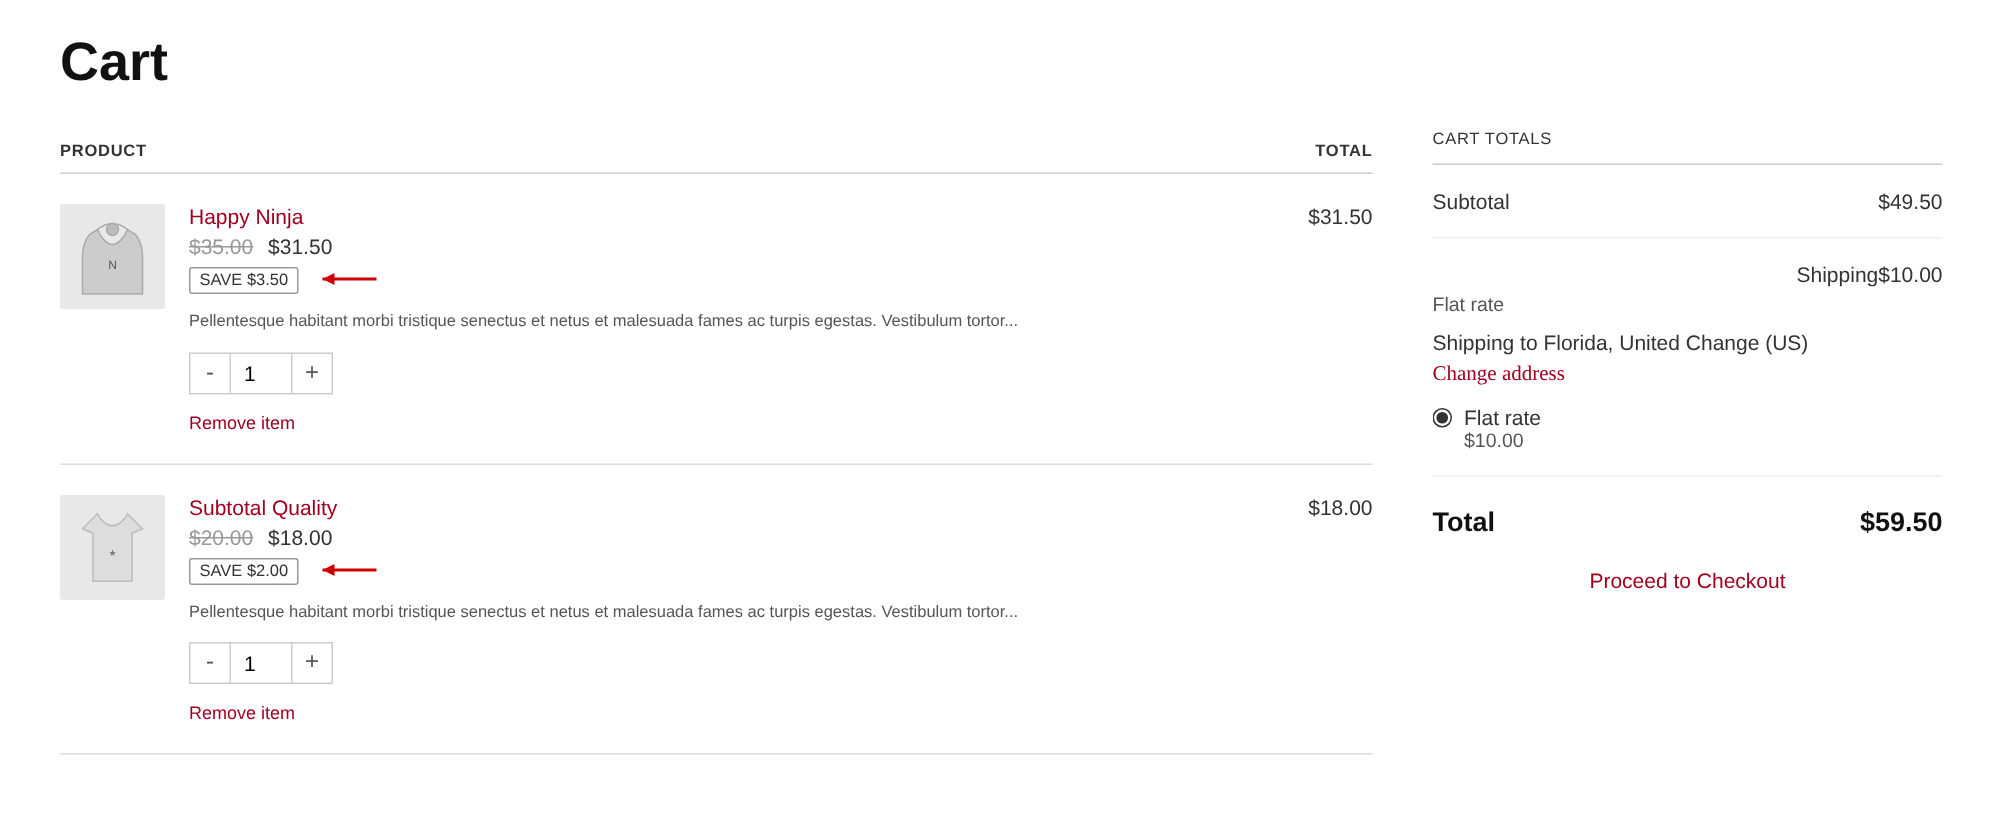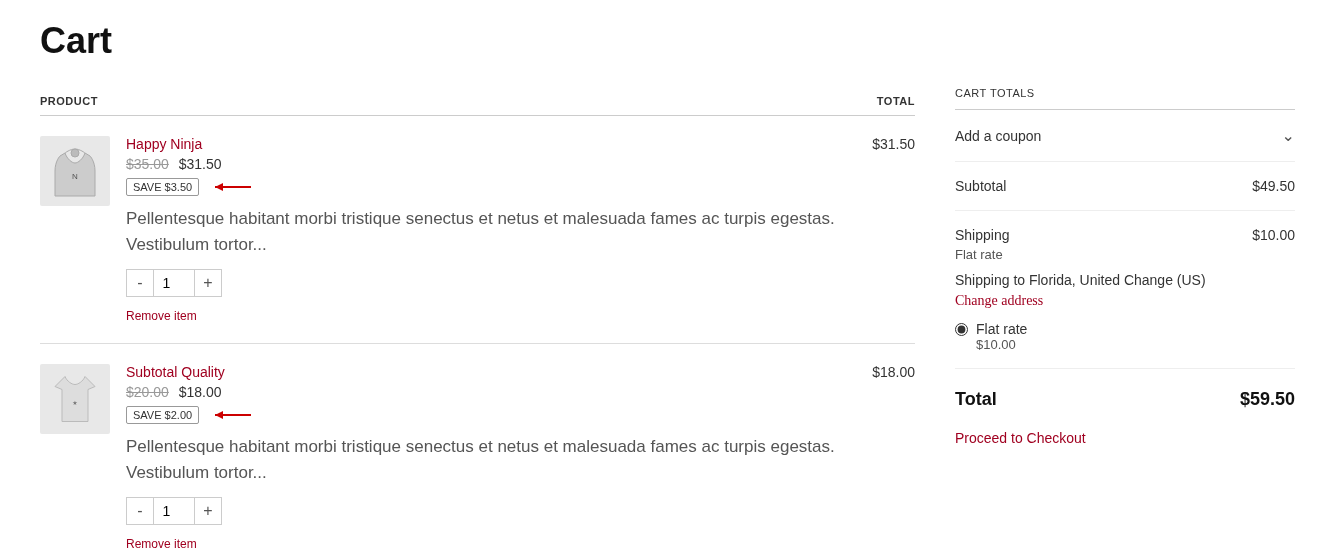--- a/index.html
+++ b/index.html
@@ -101,21 +101,21 @@
     .save-badge {
       display: inline-block;
       border: 1px solid #999;
       font-size: 11px;
       padding: 2px 6px;
       margin-top: 6px;
       color: #333;
       border-radius: 2px;
     }
     .product-description {
-      font-size: 17px;
+      font-size: 11px;
       color: #555;
       margin-top: 10px;
       margin-bottom: 12px;
       line-height: 1.5;
     }
     .qty-control {
       display: flex;
       align-items: center;
       gap: 0;
       margin-bottom: 10px;
@@ -195,21 +195,21 @@
       font-size: 14px;
       font-weight: 400;
       color: #333;
     }
     .shipping-block {
       padding: 16px 0;
       border-bottom: 1px solid #eee;
     }
     .shipping-top {
       display: flex;
-      justify-content: space-between;
+      justify-content: flex-end;
       align-items: flex-start;
       margin-bottom: 4px;
     }
     .flat-rate-note {
       font-size: 13px;
       color: #555;
       margin-bottom: 10px;
     }
     .shipping-to {
       font-size: 14px;
@@ -251,21 +251,21 @@
       font-weight: 700;
       color: #111;
     }
     .total-value {
       font-size: 18px;
       font-weight: 700;
       color: #111;
     }
     .checkout-link {
       display: block;
-      text-align: left;
+      text-align: center;
       color: #a00020;
       text-decoration: none;
       font-size: 14px;
       font-weight: 500;
       margin-top: 4px;
     }
 
     
     .red-arrow {
       display: inline-block;
@@ -359,24 +359,20 @@
       </td>
       <td class="total-cell">$18.00</td>
     </tr>
         </tbody>
     </table>
   </div>
 
   <div class="sidebar-section">
     <div class="sidebar-title">CART TOTALS</div>
 
-    <div class="coupon-row">
-      <span class="coupon-label">Add a coupon</span>
-      <span class="chevron-icon">⌄</span>
-    </div>
 
     <div class="totals-row">
       <span class="totals-label">Subtotal</span>
       <span class="totals-value">$49.50</span>
     </div>
 
     <div class="shipping-block">
       <div class="shipping-top">
         <span class="totals-label">Shipping</span>
         <span class="totals-value">$10.00</span>

